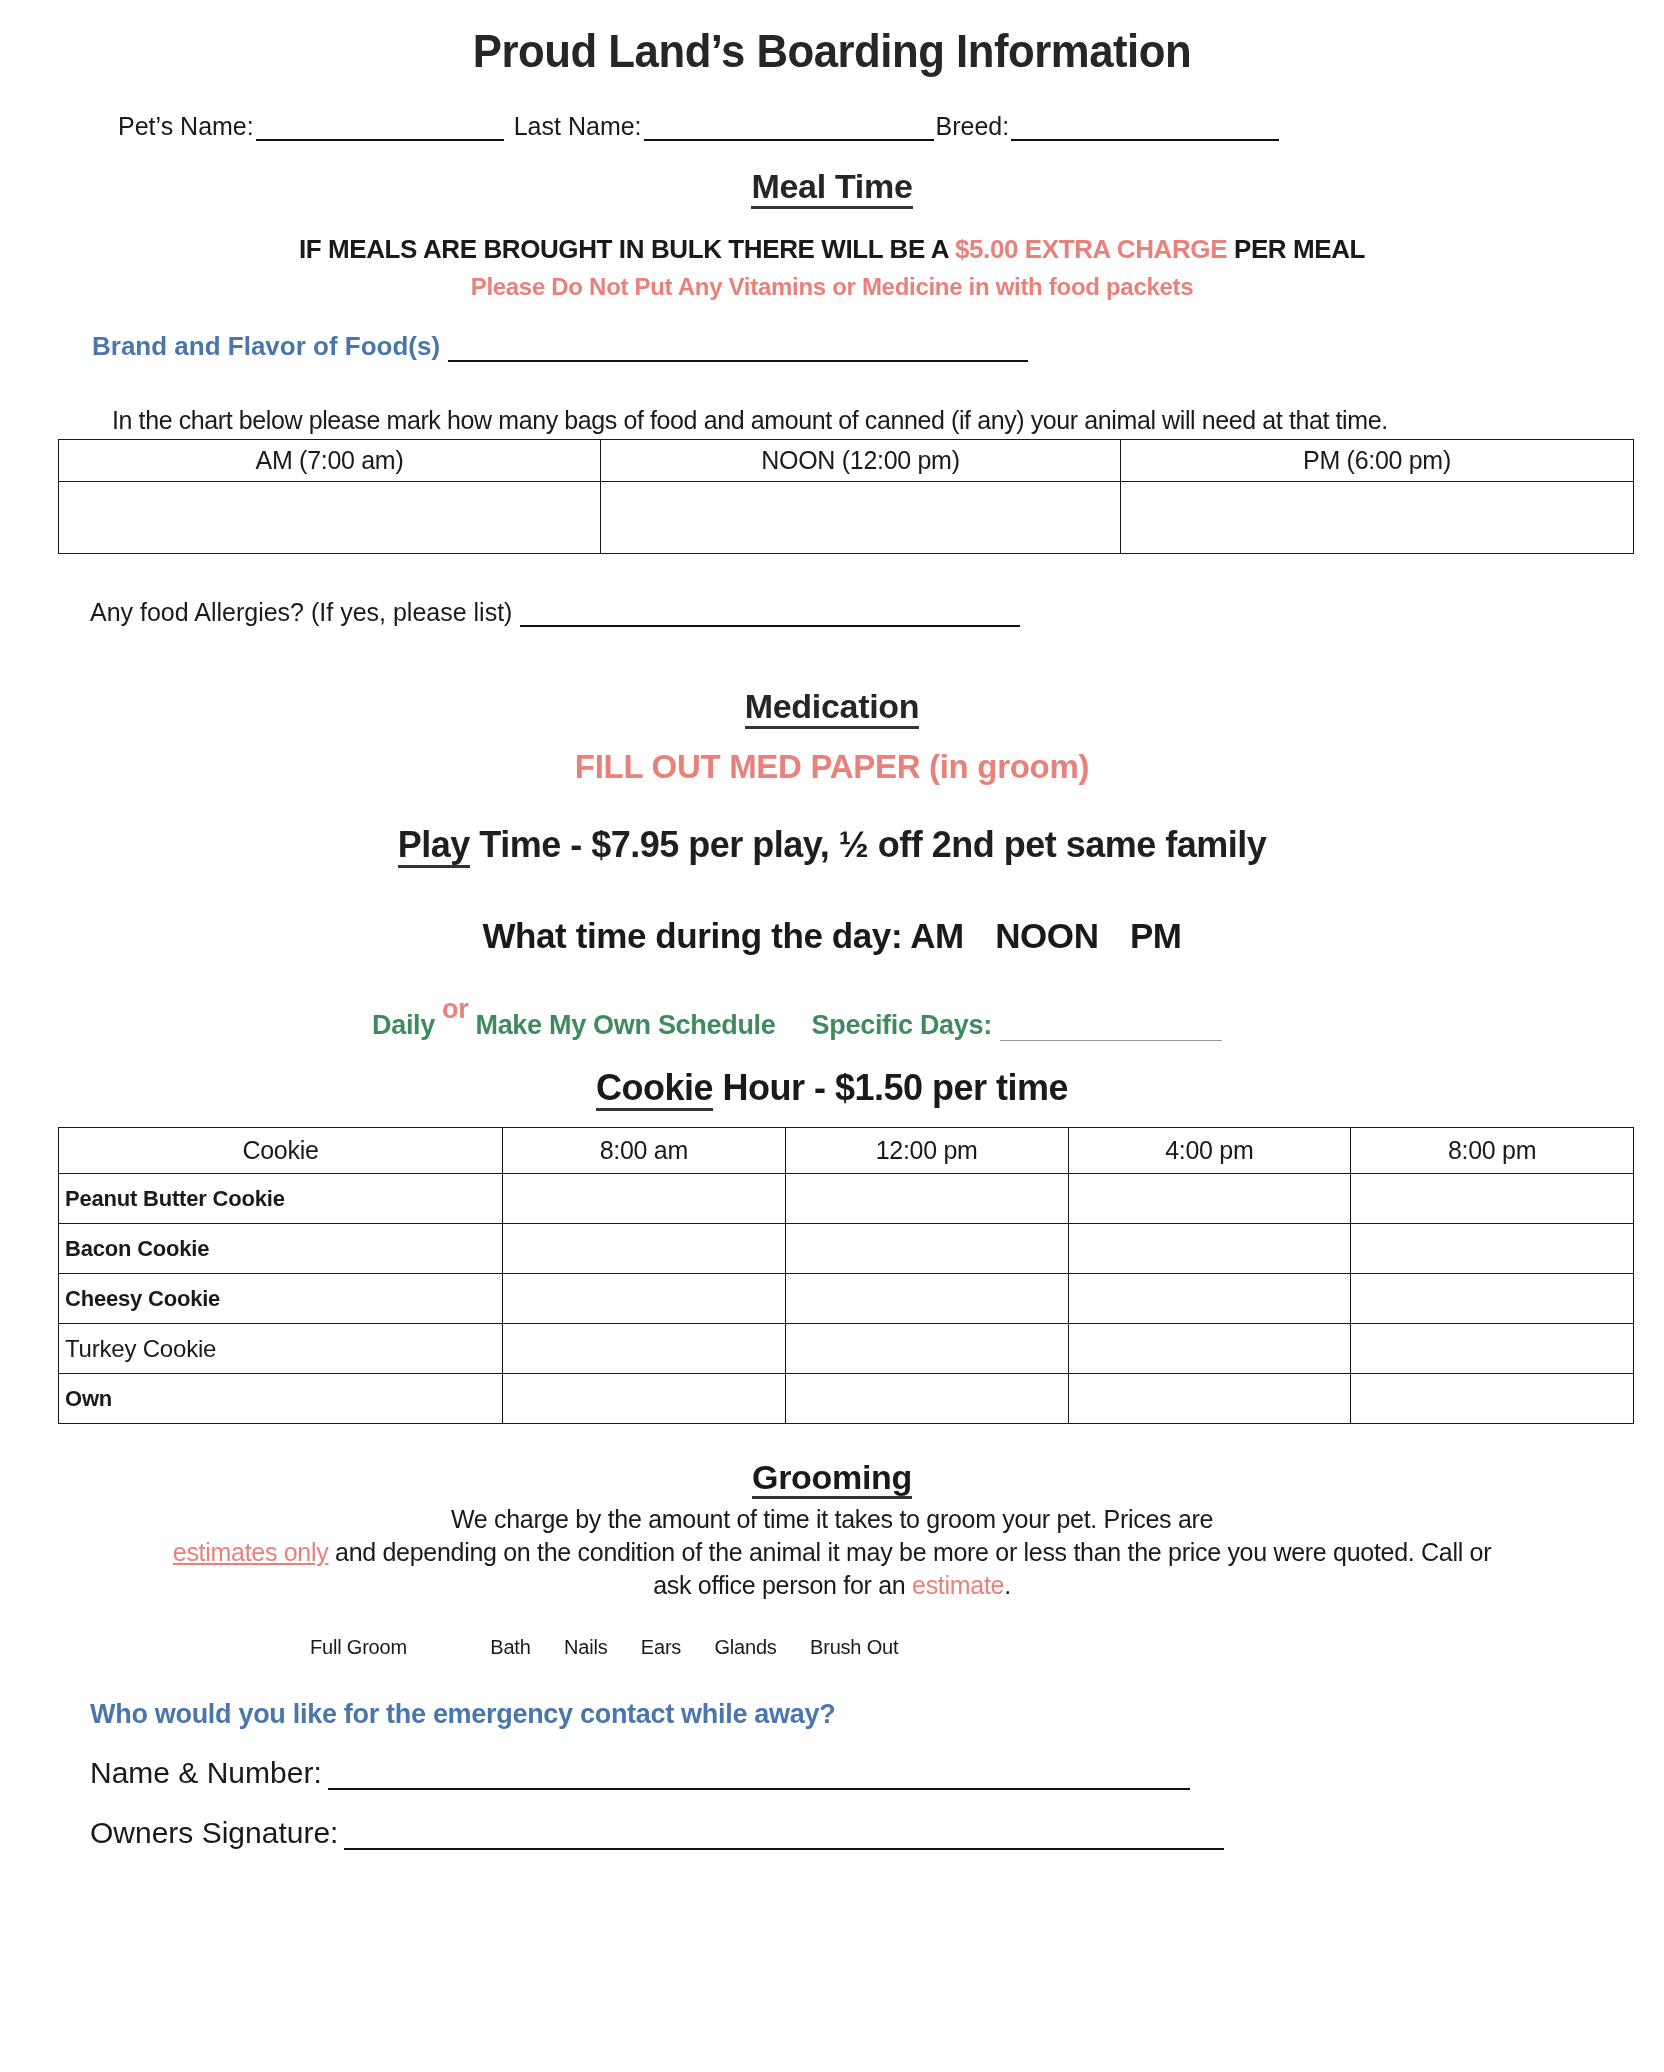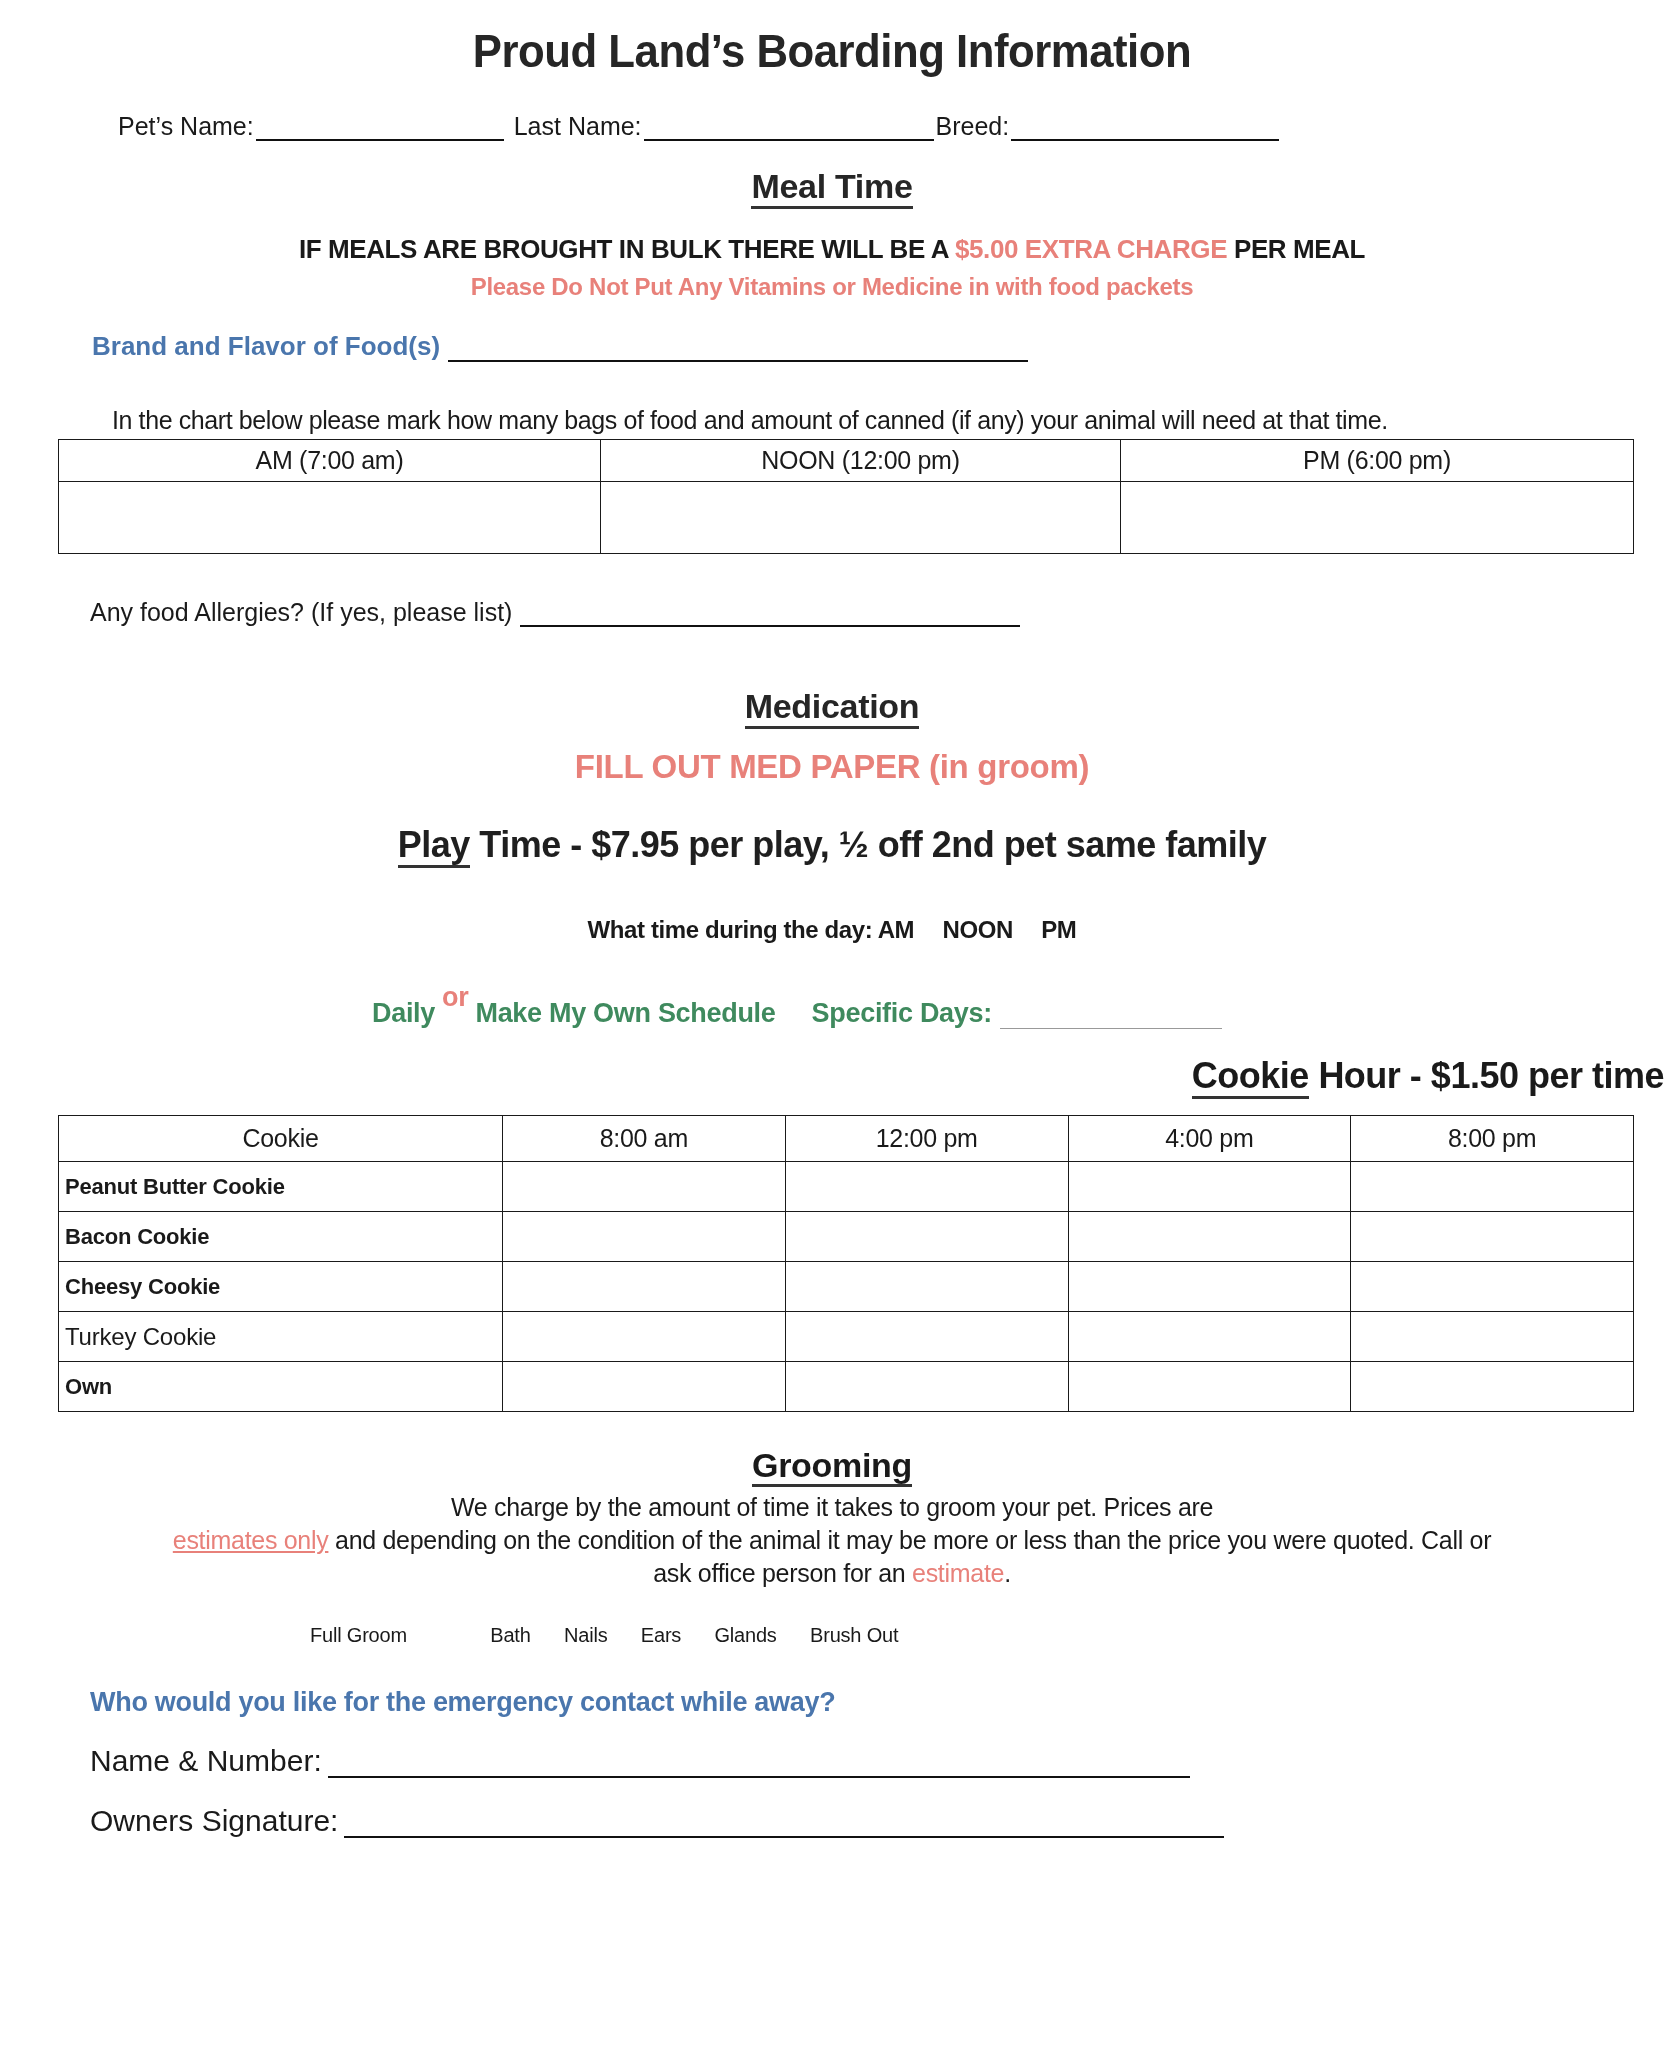--- a/index.html
+++ b/index.html
@@ -136,40 +136,40 @@
     font-size: 36px;
     font-weight: bold;
     margin-top: 38px;
     letter-spacing: -0.5px;
     color: #1f1f1f;
   }
   .play-head .uw { border-bottom: 3px solid #333; }
 
   .whattime {
     text-align: center;
-    font-size: 24px;
+    font-size: 35px;
     font-weight: bold;
     margin-top: 50px;
     letter-spacing: -0.4px;
   }
   .whattime .sp { display: inline-block; width: 22px; }
 
   .daily-line {
     margin-top: 22px;
     padding-left: 372px;
     font-size: 27px;
     font-weight: bold;
     display: flex;
     align-items: flex-end;
     white-space: nowrap;
     letter-spacing: -0.3px;
   }
 
   .cookie-head {
-    text-align: right;
+    text-align: center;
     font-size: 36px;
     font-weight: bold;
     margin-top: 26px;
     letter-spacing: -0.5px;
   }
   .cookie-head .uw { border-bottom: 3px solid #333; }
 
   .cookie-tbl { margin-top: 18px; }
   .cookie-tbl th {
     height: 46px;

